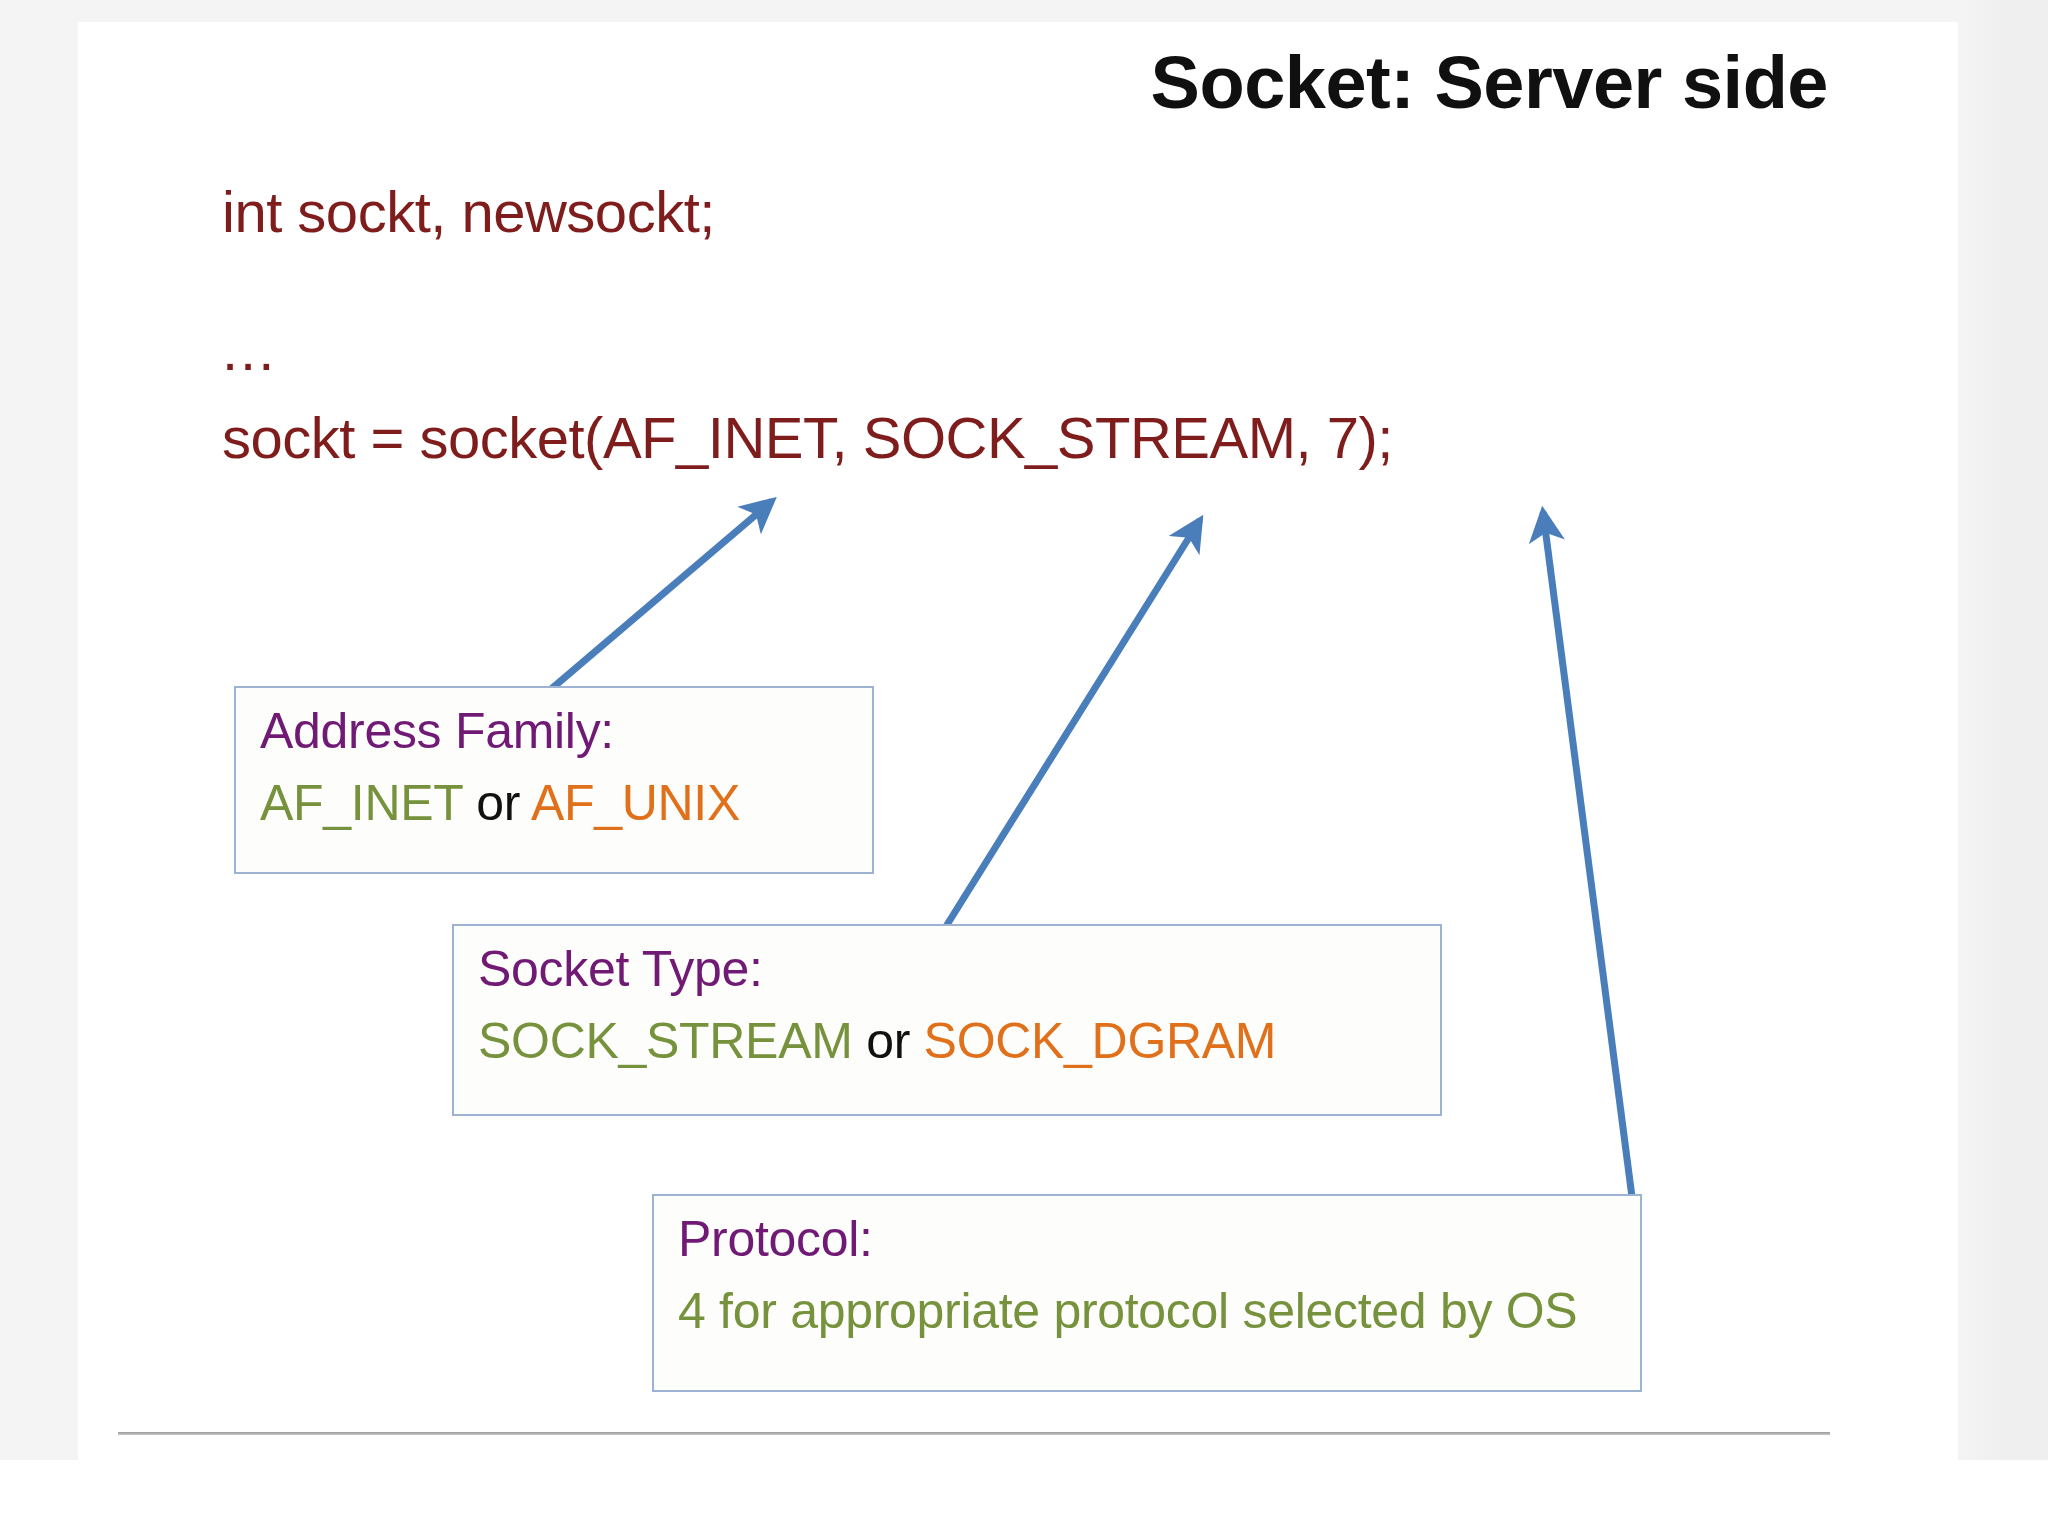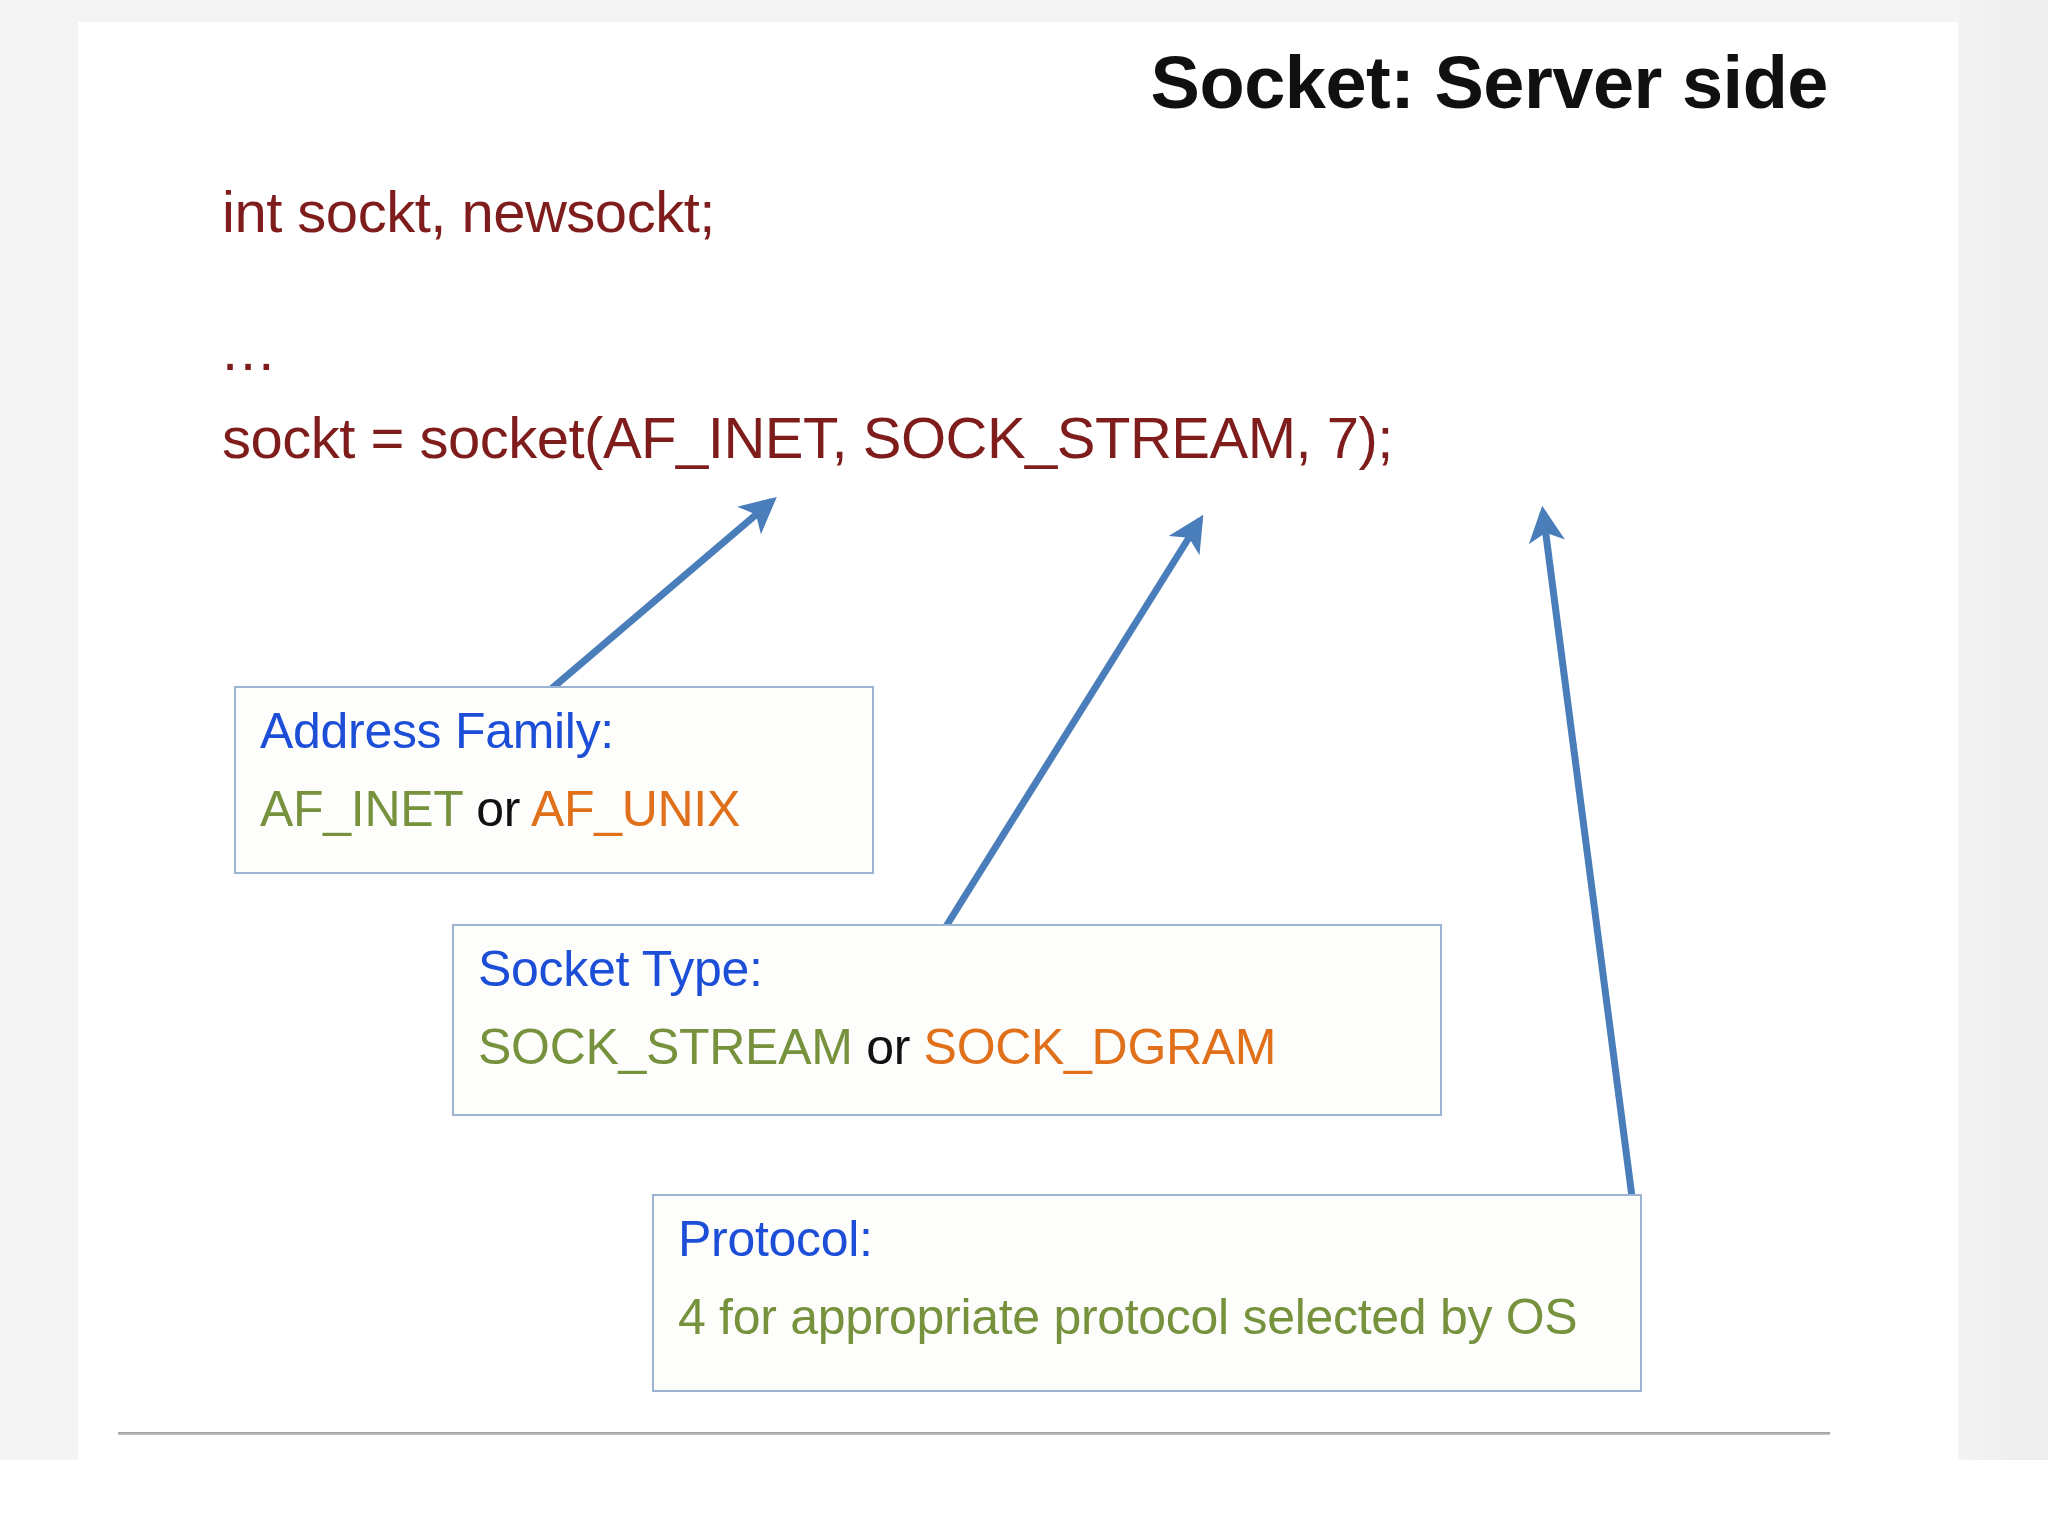--- a/index.html
+++ b/index.html
@@ -78,30 +78,30 @@
   
   .callout {
     position: absolute;
     border: 2px solid #9db3d4;
     background: #fdfdfb;
     box-sizing: border-box;
     padding: 14px 22px 18px 24px;
   }
   .callout-title {
     font-size: 50px;
-    color: #1d4ed8;
+    color: #701a75;
     line-height: 1.18;
     white-space: nowrap;
     letter-spacing: -0.3px;
   }
   .callout-values {
     font-size: 50px;
     line-height: 1.2;
     white-space: nowrap;
-    margin-top: 18px;
+    margin-top: 12px;
     letter-spacing: -0.3px;
   }
   .val-green  { color: #76923c; }
   .val-orange { color: #e0701a; }
   .val-sep    { color: #111111; }
 
   #callout-address-family { left: 234px; top: 686px;  width: 640px;  height: 188px; }
   #callout-socket-type    { left: 452px; top: 924px;  width: 990px;  height: 192px; }
   #callout-protocol       { left: 652px; top: 1194px; width: 990px; height: 198px; }
 

